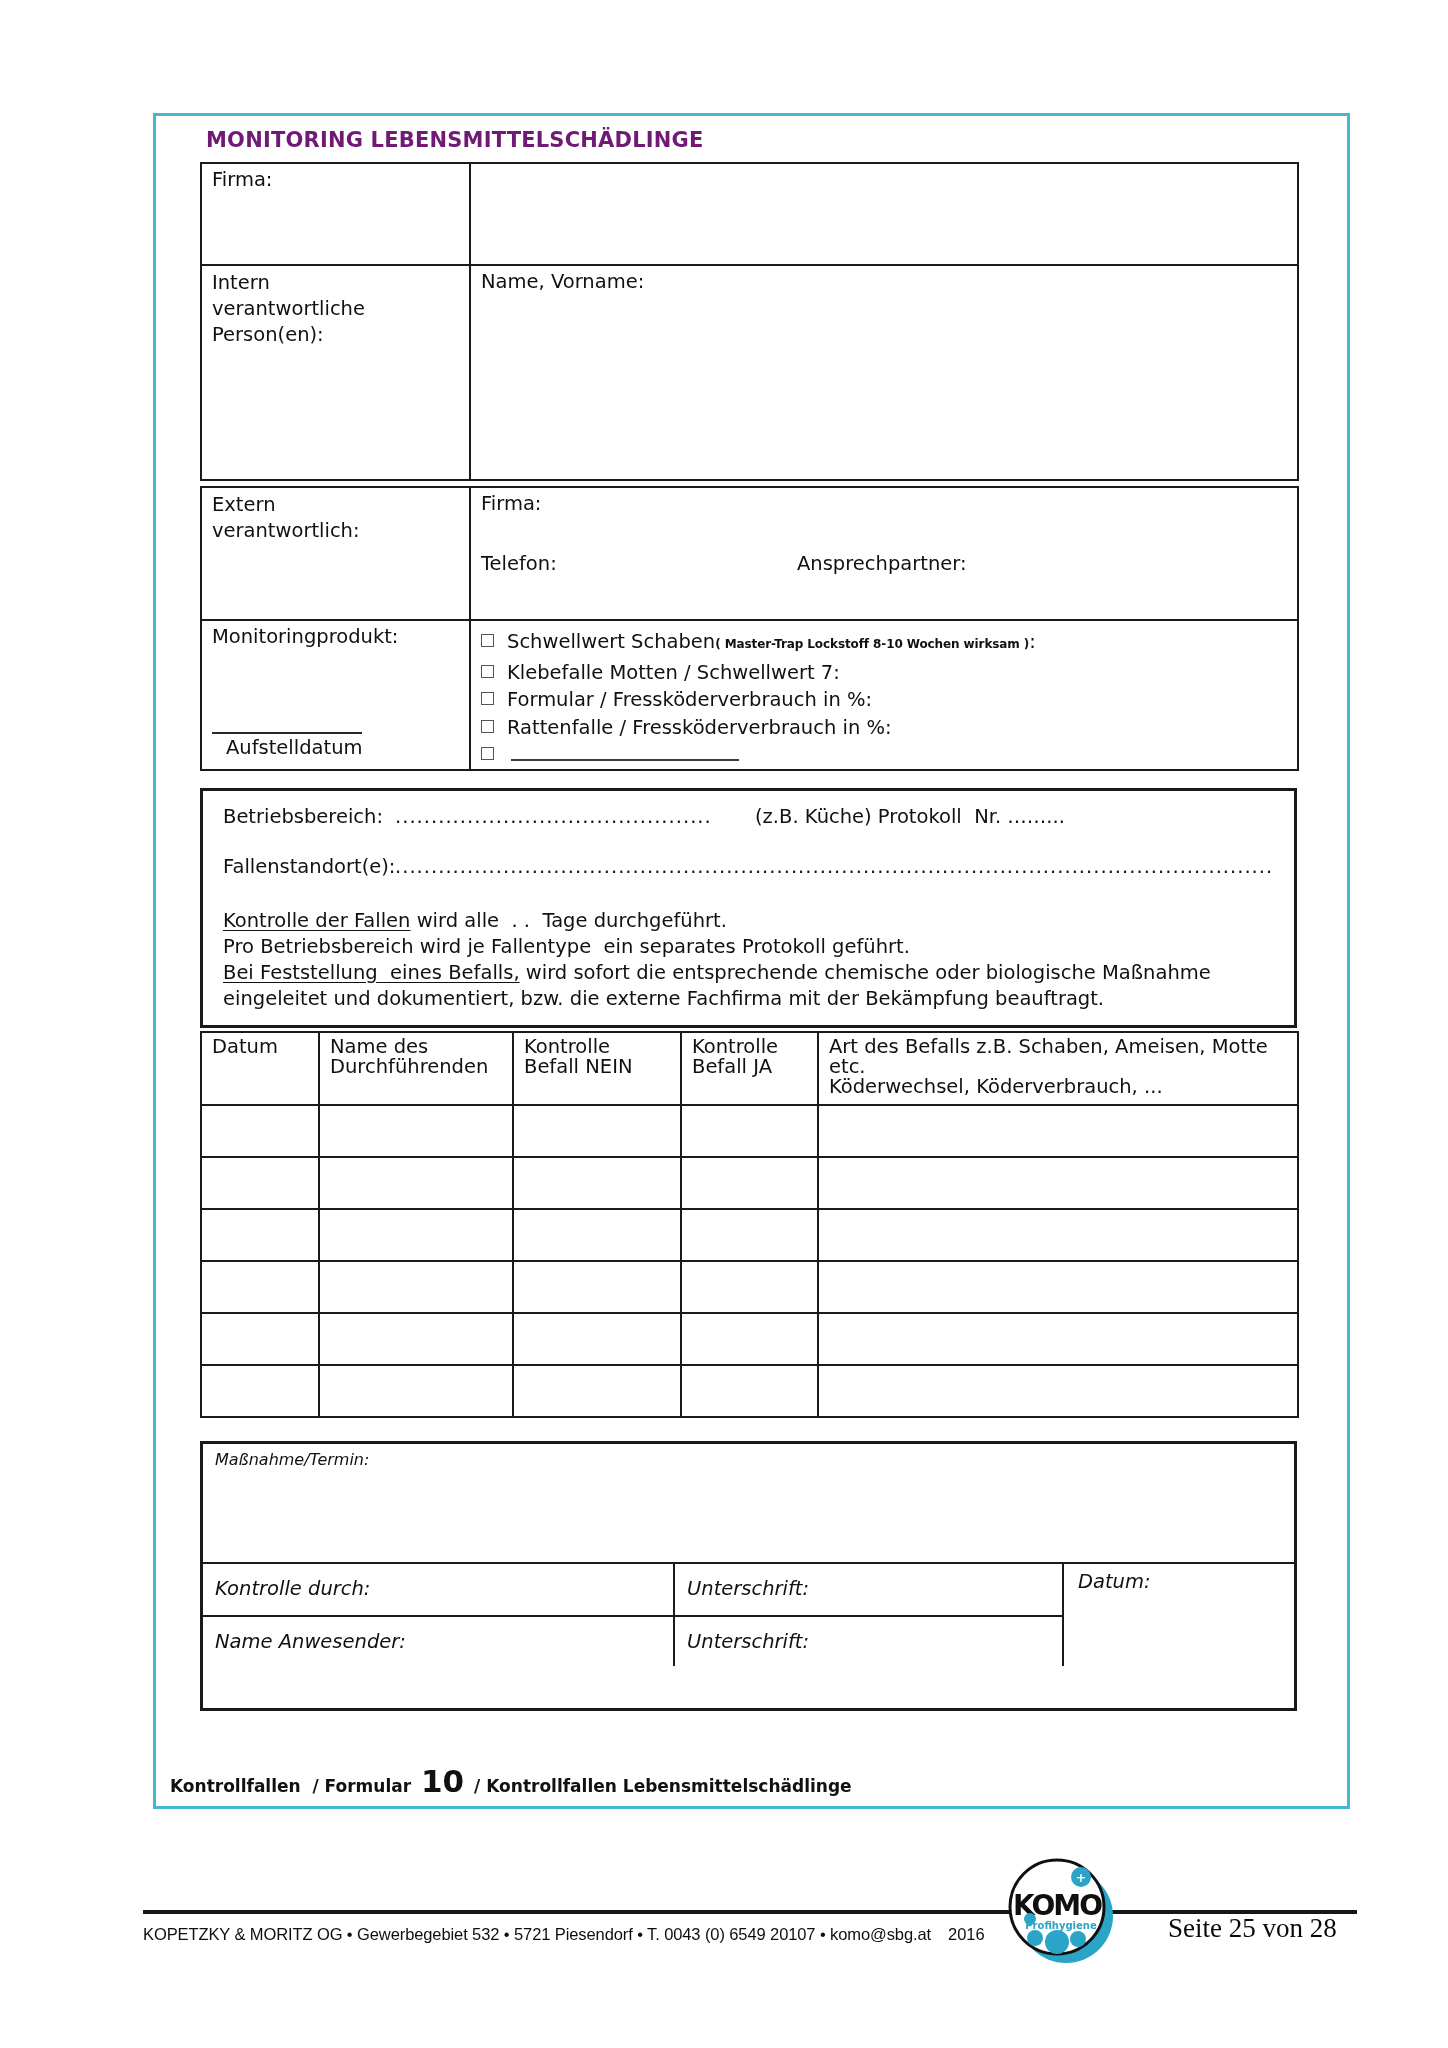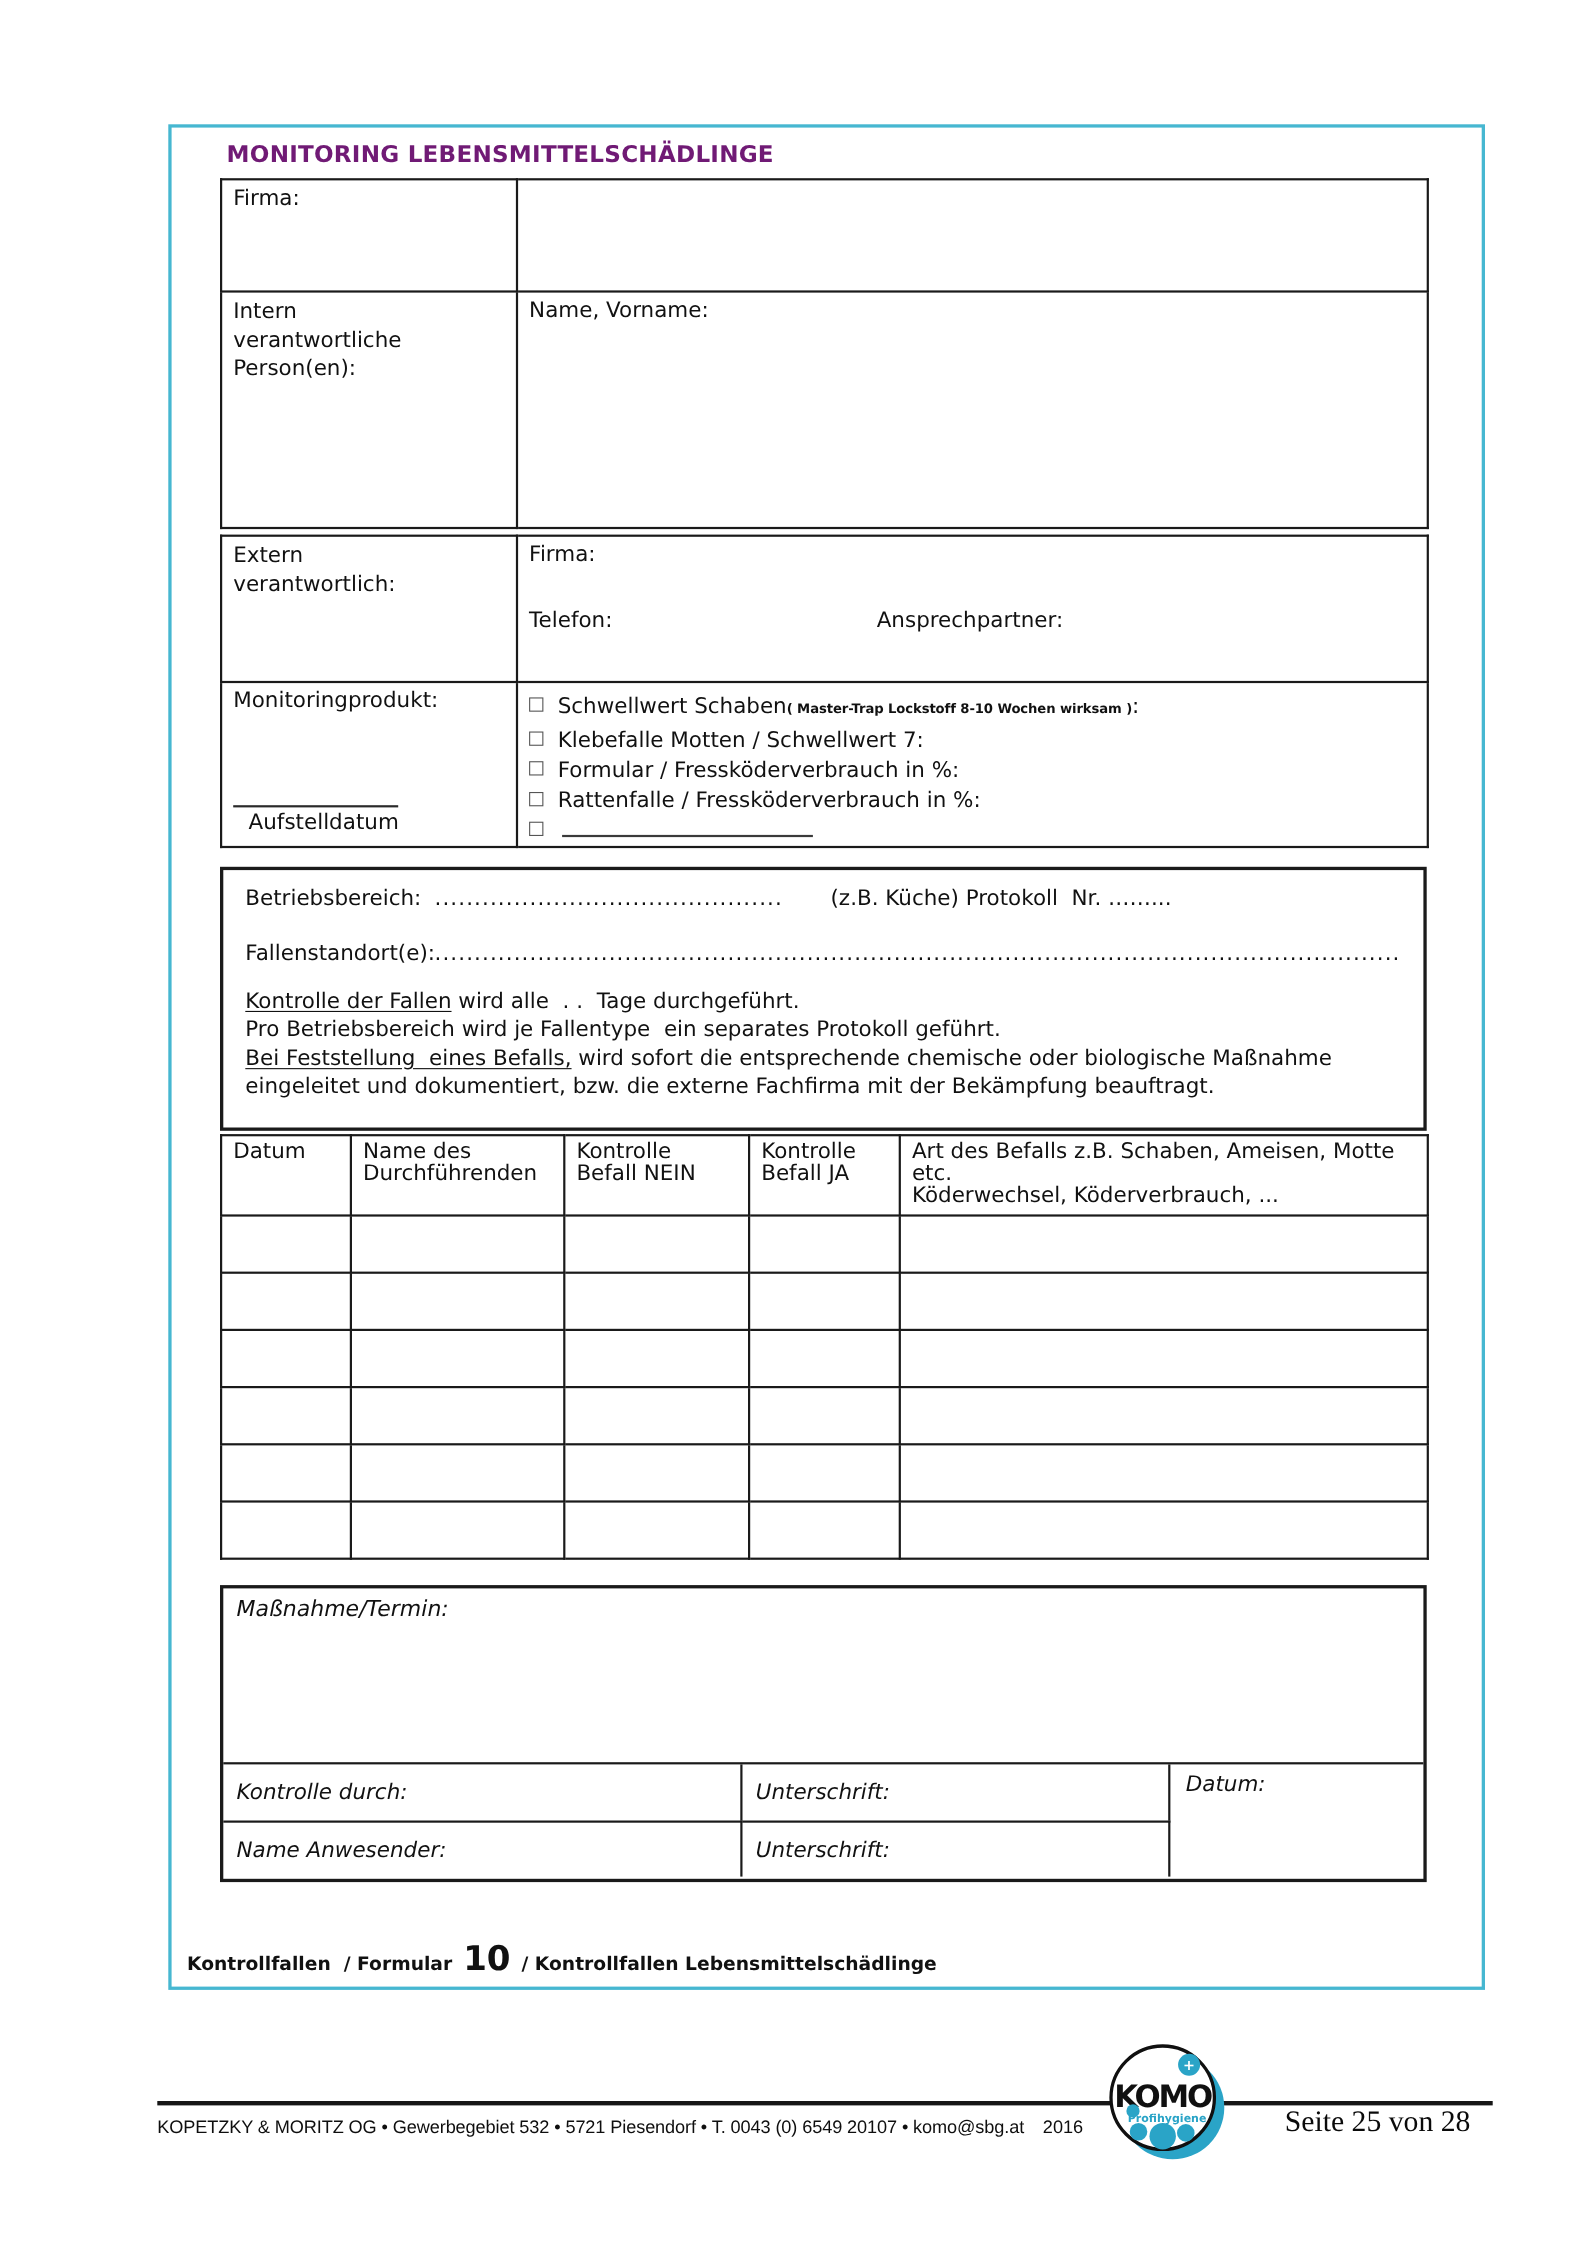--- a/index.html
+++ b/index.html
@@ -53,32 +53,32 @@
     left:44px;top:672px;width:1051px;height:205px;border:3px solid #1a1a1a;
     padding:13px 20px 16px 20px;font-size:19.5px;line-height:26px;
   }
   .brow{display:flex;align-items:baseline;}
   .brow .blabel{width:172px;flex:none;}
   .bdots{overflow:hidden;white-space:nowrap;letter-spacing:1px;}
   .bdots1{width:318px;flex:none;}
   .bdots2{flex:1;}
   .bspacer{width:42px;flex:none;}
   .mt24{margin-top:24px;}
-  .mt18{margin-top:17px;}
+  .mt18{margin-top:28px;}
   .ul{text-decoration:underline;text-underline-offset:3px;}
   
   .t4{left:44px;top:915px;}
   .t4 td{font-size:15.5px;vertical-align:middle;}
   .t4 .hd td{height:63px;padding:4px 8px 4px 10px;white-space:pre-line;line-height:20px;}
   .t4 .dr td{height:50px;}
   
   .box5{
     left:44px;top:1325px;width:1091px;height:264px;border:3px solid #1a1a1a;position:absolute;
   }
-  .massnahme{height:160px;border-bottom:2px solid #1a1a1a;font-style:italic;font-size:20px;padding:6px 12px;box-sizing:border-box;}
+  .massnahme{height:120px;border-bottom:2px solid #1a1a1a;font-style:italic;font-size:16px;padding:6px 12px;box-sizing:border-box;}
   .sigzone{position:relative;height:102px;}
   .sigrow{display:flex;height:51px;box-sizing:border-box;}
   .sigcell{box-sizing:border-box;font-style:italic;font-size:19.5px;padding:13px 12px 0 12px;}
   .c-kd{width:472px;border-right:2px solid #1a1a1a;}
   .c-us{width:389px;border-right:2px solid #1a1a1a;}
   .sigrow+.sigrow .sigcell{border-top:2px solid #1a1a1a;}
   .datumbox{
     position:absolute;left:863px;top:0;right:0;bottom:0;
     font-style:italic;font-size:19.5px;padding:6px 12px;box-sizing:border-box;
   }

